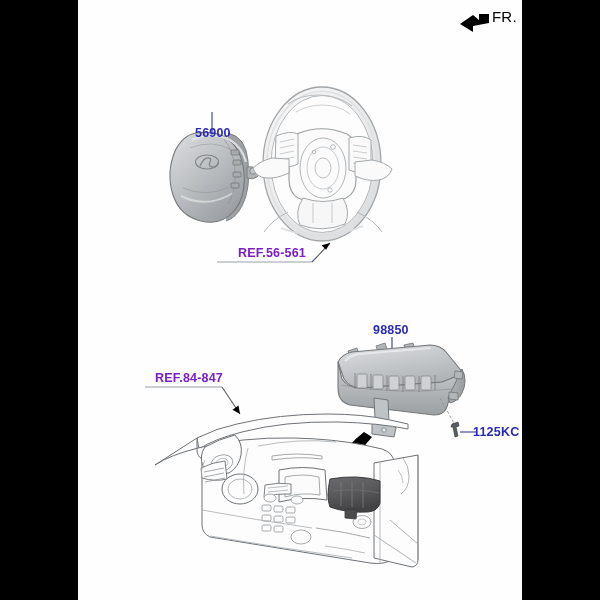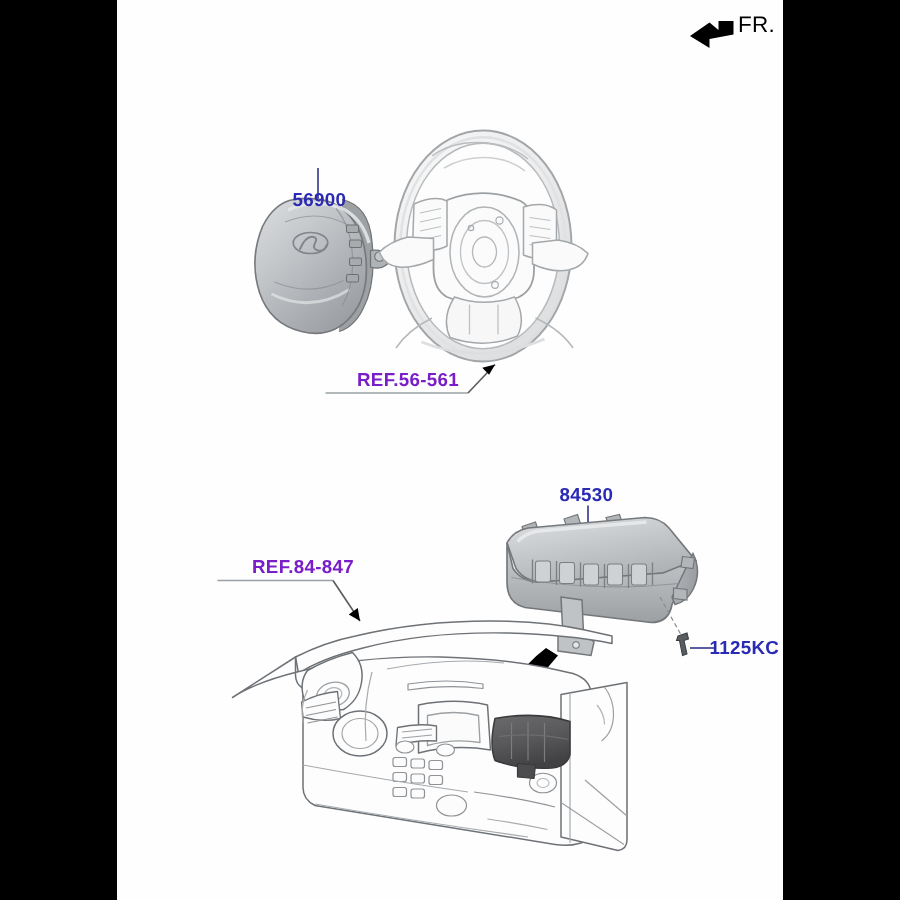--- a/index.html
+++ b/index.html
@@ -394,21 +394,21 @@
 
     <g>
       <path d="M489 23 l0 -9 l-10 0 l0 6 l-6 -5 l-13 9 l13 8 l0 -6 z" fill="#000000"></path>
     </g>
   </svg>
 
   <div class="lbl lbl-part" style="left:195px; top:98px;margin-top:28px;">56900</div>
 
   <div class="lbl lbl-ref" style="left:227px; top:246px;margin-left:11px;">REF.56-561</div>
 
-  <div class="lbl lbl-part" style="left:373px; top:323px;">84530</div>
+  <div class="lbl lbl-part" style="left:373px; top:323px;">98850</div>
 
   <div class="lbl lbl-part" style="left:473px; top:425px;text-align:right;">1125KC</div>
 
-  <div class="lbl lbl-ref" style="left:168px; top:371px;">REF.84-847</div>
+  <div class="lbl lbl-ref" style="left:155px; top:371px;">REF.84-847</div>
 
   <div class="lbl lbl-fr" style="left:492px; top:8px;">FR.</div>
 
 </div>
 
 </body></html>

